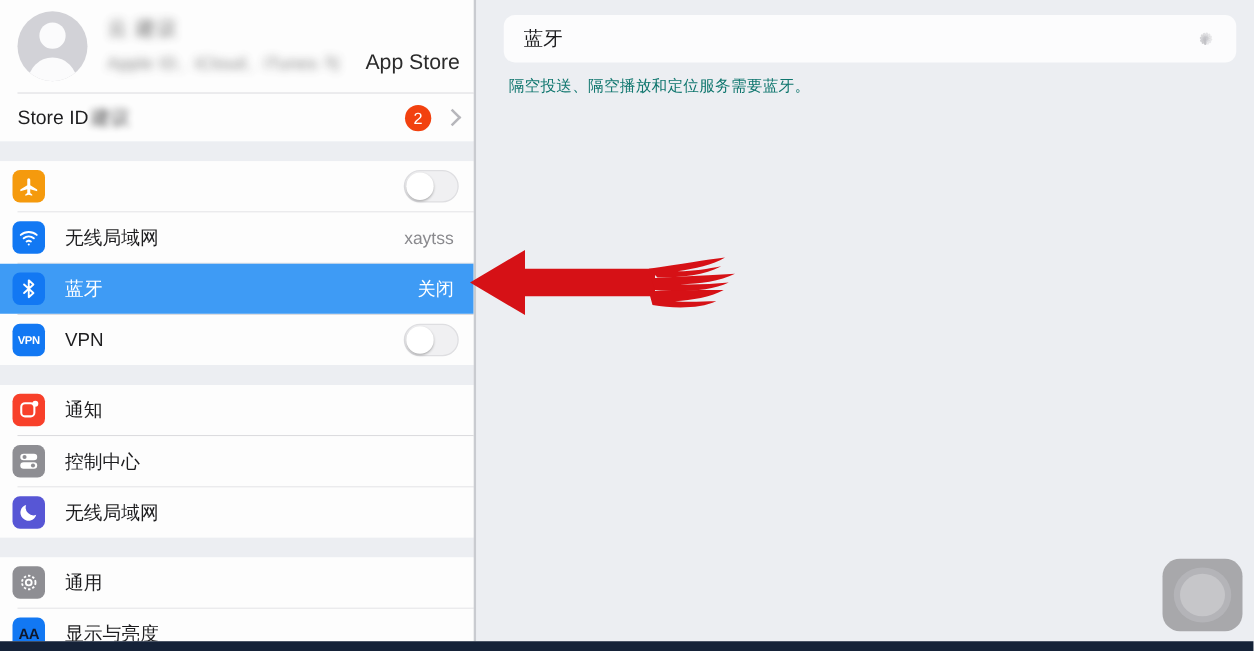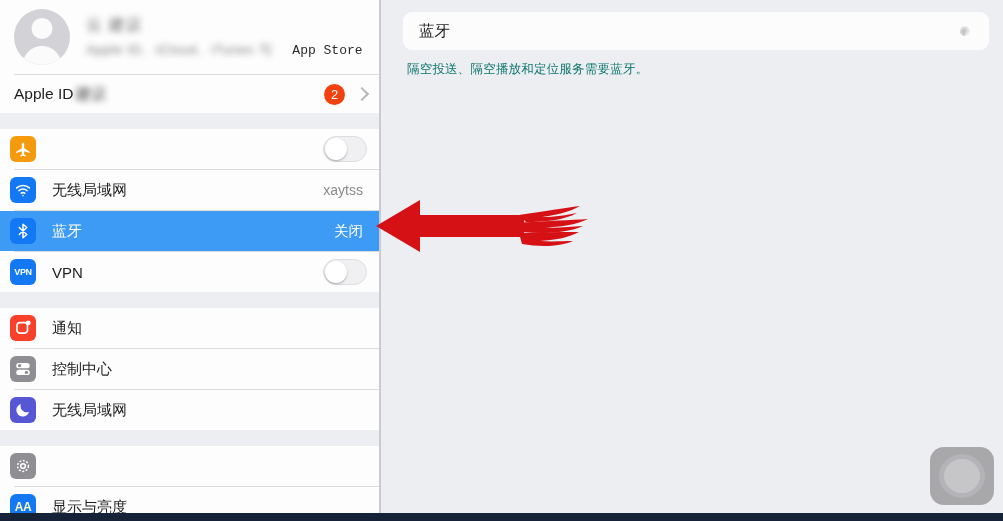--- a/index.html
+++ b/index.html
@@ -47,21 +47,21 @@
   .profile-text{margin-left:16px;flex:1 1 auto;min-width:0;}
   .pname{
     font-size:16px;color:#4a4a4a;height:19px;line-height:19px;
     filter:blur(3.2px);opacity:.85;letter-spacing:1px;
   }
   .psub{
     margin-top:7px;font-size:13.5px;color:#5c5c5c;
     display:flex;align-items:baseline;white-space:nowrap;
   }
   .psub .blurred{filter:blur(3.4px);opacity:.8;letter-spacing:.5px;}
-  .psub .clear{margin-left:20px;color:#2b2b2b;font-size:13px;font-family:Liberation Mono, monospace;}
+  .psub .clear{margin-left:20px;color:#2b2b2b;font-size:17px;}
 
   .row-sep{height:1px;background:#dcdcdf;margin-left:14px;}
 
   
   .row{
     display:flex;align-items:center;height:36px;background:#fdfdfd;
     padding:0 12px 0 10px;box-sizing:border-box;position:relative;
   }
   .row.tall{height:40px;}
   .row.appleid{height:38px;padding-left:14px;}
@@ -104,21 +104,21 @@
 
   
   .ic-plane{background:#f59a0d;}
   .ic-wifi{background:#1278f3;}
   .ic-bt{background:#1278f3;}
   .ic-vpn{background:#1278f3;color:#fff;font-size:9px;font-weight:bold;letter-spacing:-.3px;}
   .ic-notif{background:#f8402a;}
   .ic-cc{background:#8e8e93;}
   .ic-dnd{background:#5756d5;}
   .ic-gen{background:#8e8e93;}
-  .ic-disp{background:#1278f3;color:#fef9c3;font-size:12px;font-weight:bold;letter-spacing:-.5px;}
+  .ic-disp{background:#1278f3;color:#0f172a;font-size:12px;font-weight:bold;letter-spacing:-.5px;}
 
   .glyph{width:18px;height:18px;display:block;}
 
   
   .v-divider{position:absolute;left:379px;top:0;width:2px;height:513px;background:#c9cbd0;}
 
   
   .detail{
     position:absolute;left:381px;top:0;width:622px;height:513px;
     background:#eceef2;box-sizing:border-box;padding:8px 14px 0 22px;
@@ -174,21 +174,21 @@
             <div class="pname">云  建议</div>
             <div class="psub">
               <span class="blurred">Apple ID、iCloud、iTunes 与</span>
               <span class="clear">App Store</span>
             </div>
           </div>
         </div>
         <div class="row-sep"></div>
         <div class="row appleid">
           <div class="appleid-label">
-            <span>Apple ID</span>
+            <span>Store ID</span>
             <span class="blurred">建议</span>
           </div>
           <div class="badge">2</div>
           <div class="chev"></div>
         </div>
       </div>
 
       <div class="gap"></div>
 
       <div class="group">
@@ -279,20 +279,21 @@
       <div class="gap"></div>
 
       <div class="group">
         <div class="row tall">
           <div class="icon ic-gen">
             <svg class="glyph" viewBox="0 0 24 24" fill="none" stroke="#ffffff" stroke-width="2">
               <circle cx="12" cy="12" r="7.2" stroke-dasharray="2.6 2.1"></circle>
               <circle cx="12" cy="12" r="3.1"></circle>
             </svg>
           </div>
+          <div class="label">通用</div>
         </div>
         <div class="row-sep"></div>
 
         <div class="row tall">
           <div class="icon ic-disp">AA</div>
           <div class="label">显示与亮度</div>
         </div>
       </div>
 
     </div>

